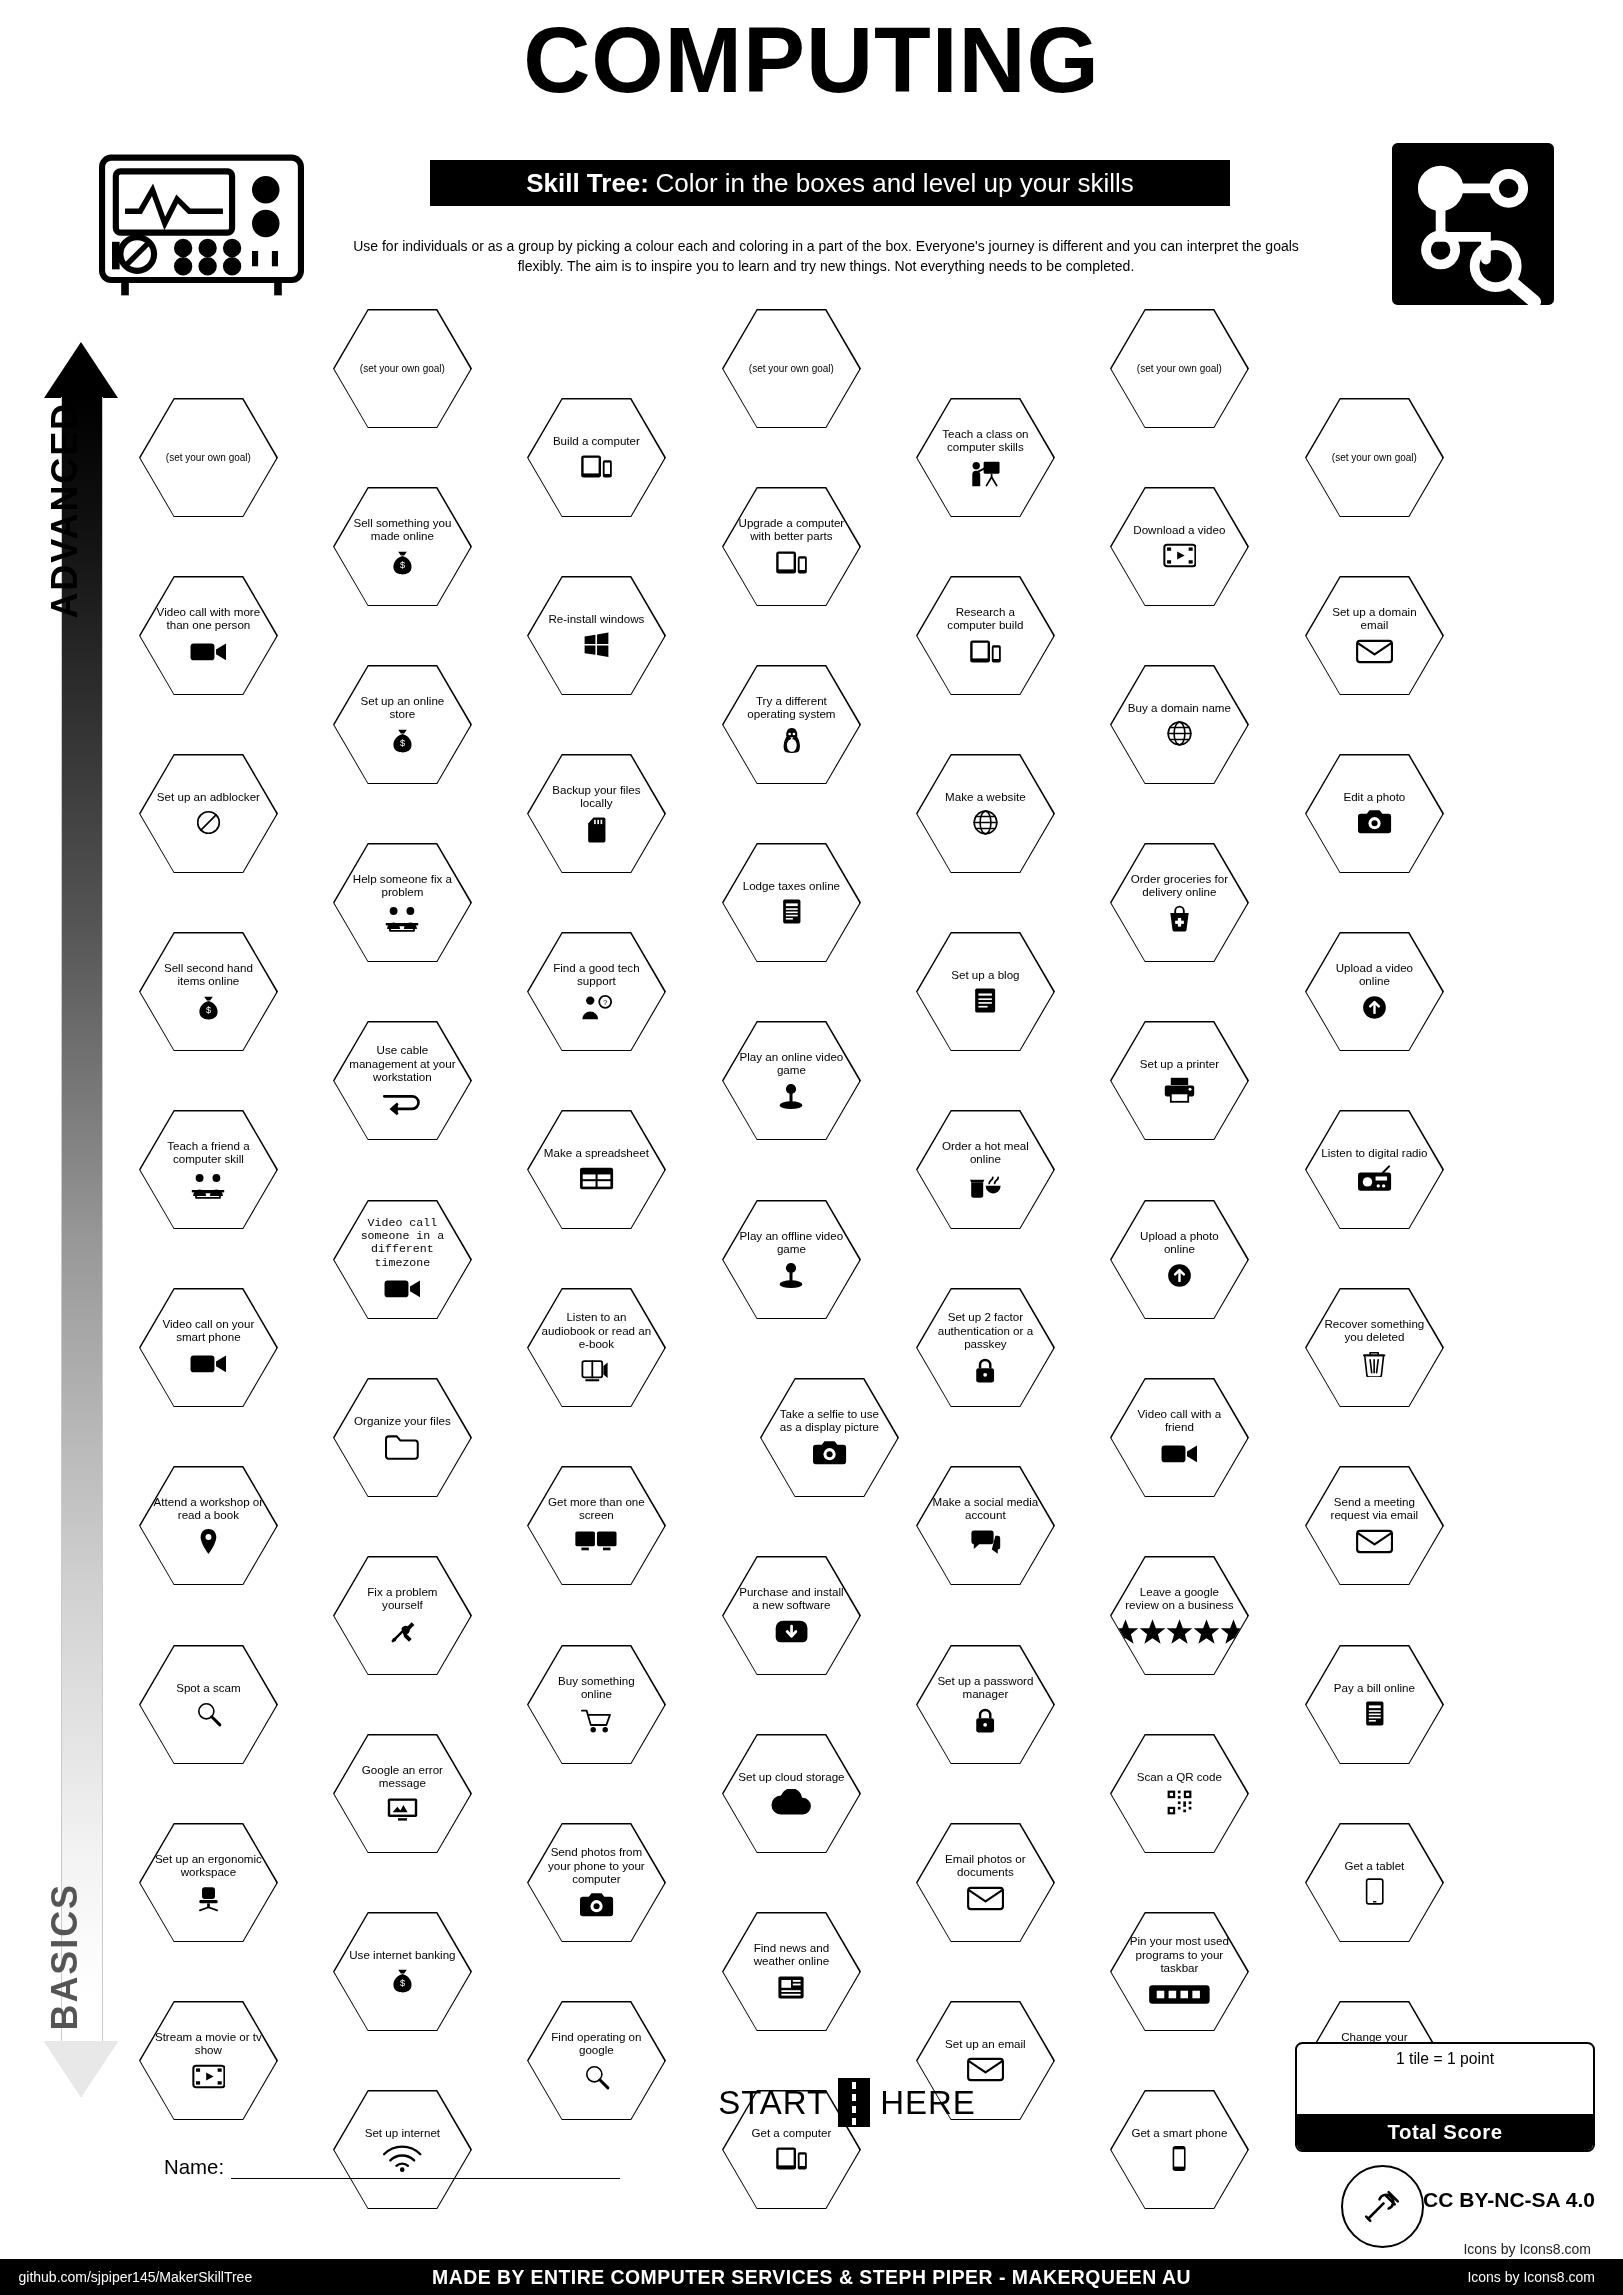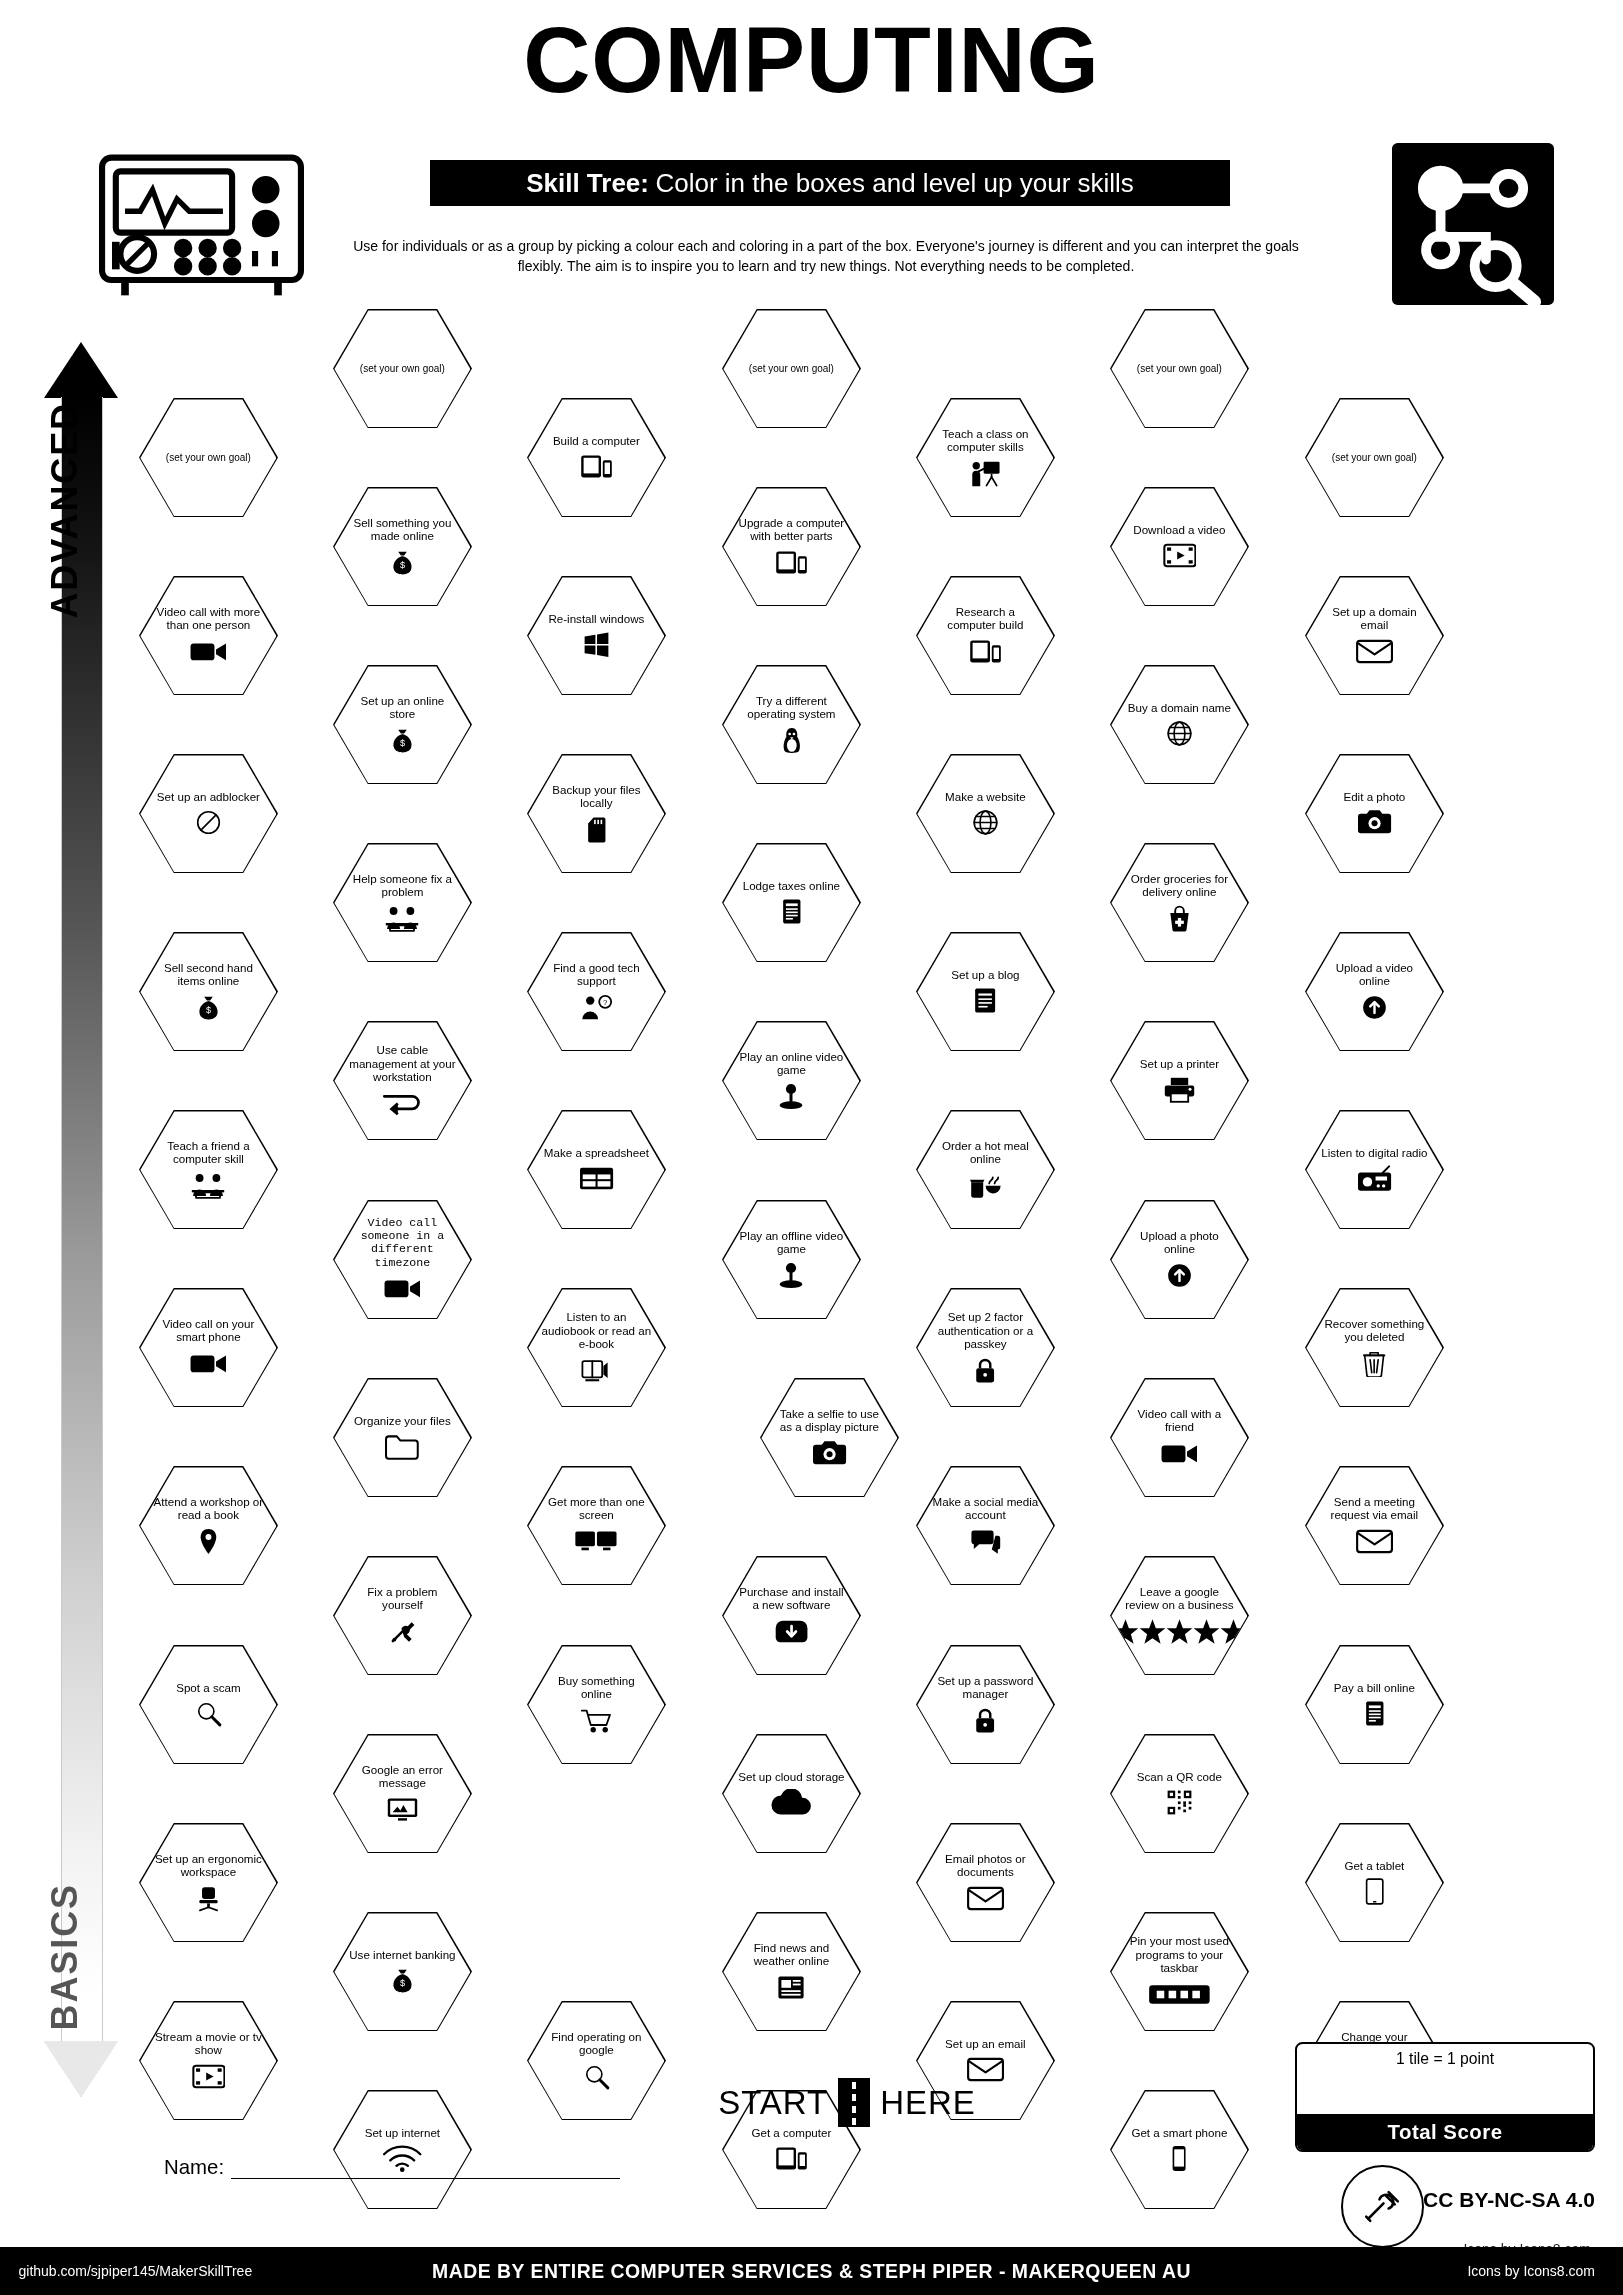--- a/index.html
+++ b/index.html
@@ -134,21 +134,21 @@
   .cc-badge{
     position:absolute;right:199px;top:2165px;width:79px;height:79px;border-radius:50%;
     border:2.8px solid #000;display:flex;align-items:center;justify-content:center;background:#fff;
   }
   .cc-badge svg{width:51px;height:51px;}
   .cc-text{position:absolute;right:28px;top:2188px;font-size:21px;font-weight:bold;}
   .icons8{position:absolute;right:32px;top:2241px;font-size:14px;color:#222;}
 
   
   .footer{
-    position:absolute;left:0;bottom:0;width:100%;height:48px;background:#000;color:#fff;
+    position:absolute;left:0;bottom:0;width:100%;height:36px;background:#000;color:#fff;
     display:flex;align-items:center;
   }
   .footer .gh{position:absolute;left:18.5px;font-size:14px;}
   .footer .mid{width:100%;text-align:center;font-size:19.4px;font-weight:bold;letter-spacing:0.5px;}
   .footer .ic8{position:absolute;right:28px;font-size:14px;}
 </style>
 </head>
 <body>
 
 <div class="page">
@@ -545,20 +545,32 @@
           <div class="txt">Buy something online</div>
           <div class="ico">
             <svg viewBox="0 0 110 90">
               <path d="M6 12 h16 l14 48 h52 l12 -34 H30" fill="none" stroke="#000" stroke-width="6" stroke-linecap="round" stroke-linejoin="round"></path>
               <circle cx="44" cy="76" r="9" fill="#000"></circle>
               <circle cx="84" cy="76" r="9" fill="#000"></circle>
             </svg>
           </div>
         </div>
       </div>
+      <div class="hex" style="left: 527px; top: 1823px;">
+        <div class="inner">
+          <div class="txt">Send photos from your phone to your computer</div>
+          <div class="ico">
+            <svg viewBox="0 0 110 80">
+              <path d="M6 22 a8 8 0 0 1 8-8 h18 l8-10 h30 l8 10 h18 a8 8 0 0 1 8 8 v42 a8 8 0 0 1 -8 8 H14 a8 8 0 0 1 -8 -8 Z" fill="#000"></path>
+              <circle cx="55" cy="42" r="18" fill="#fff"></circle>
+              <circle cx="55" cy="42" r="9" fill="#000"></circle>
+            </svg>
+          </div>
+        </div>
+      </div>
       <div class="hex" style="left: 527px; top: 2001px;">
         <div class="inner">
           <div class="txt">Find operating on google</div>
           <div class="ico">
             <svg viewBox="0 0 100 100">
               <circle cx="42" cy="42" r="28" fill="none" stroke="#000" stroke-width="6" stroke-linecap="round" stroke-linejoin="round"></circle>
               <line x1="62" y1="62" x2="92" y2="92" stroke="#000" stroke-width="11" stroke-linecap="round"></line>
             </svg>
           </div>
         </div>

